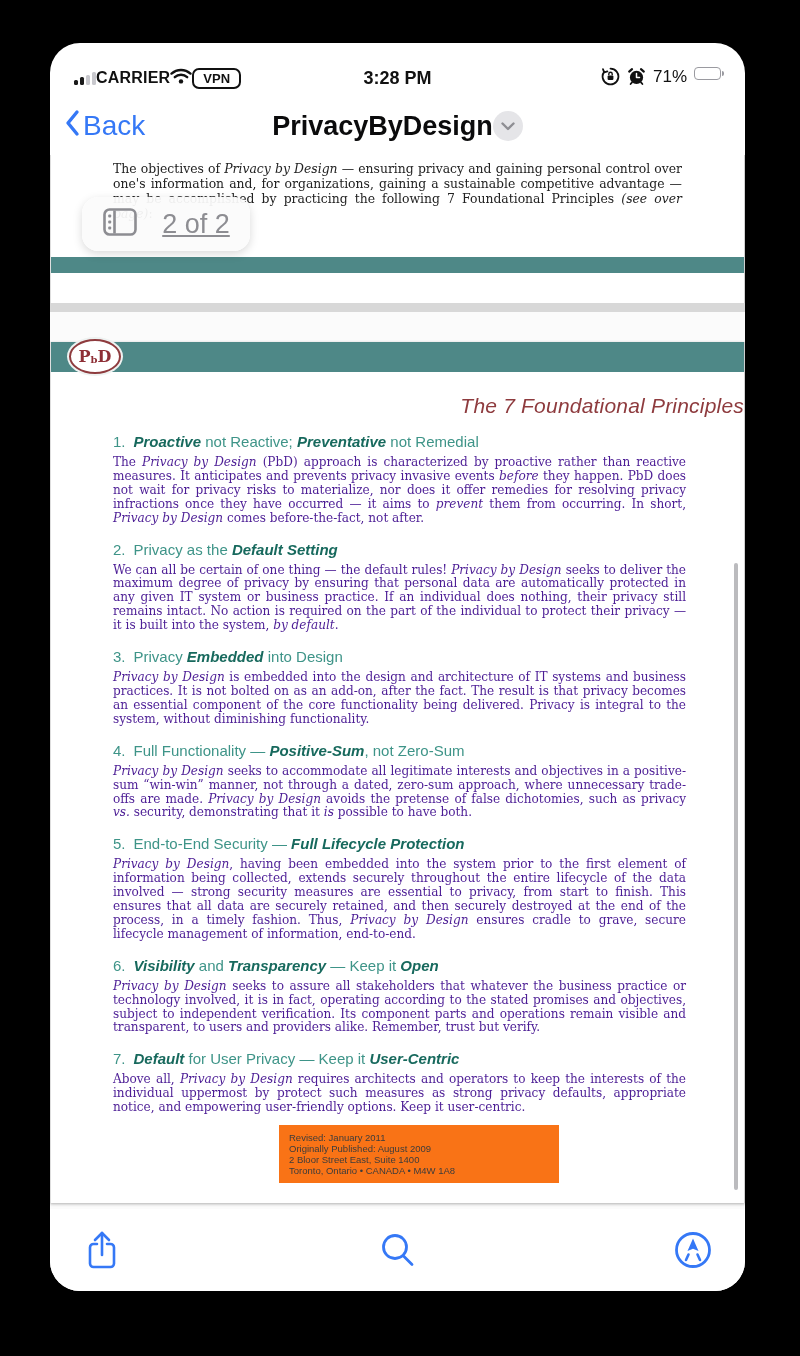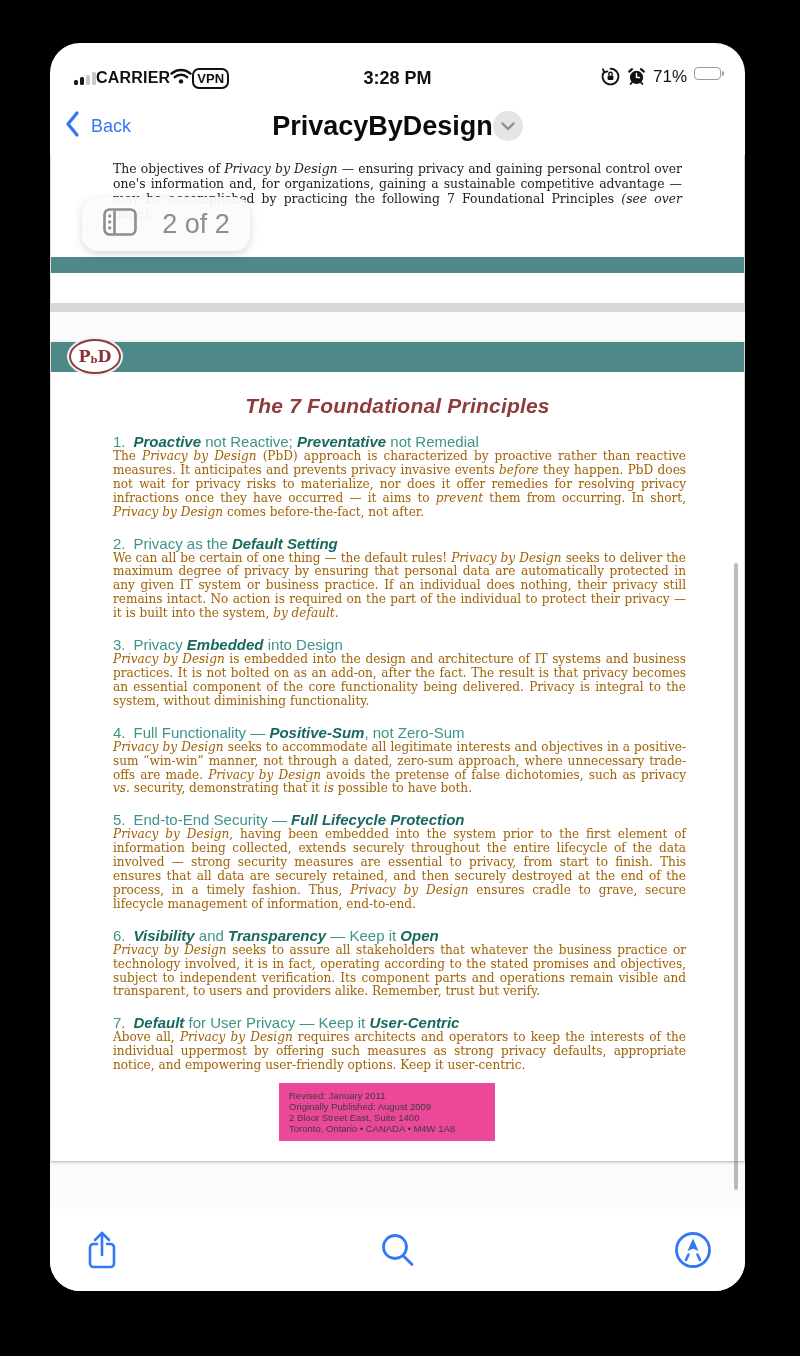--- a/index.html
+++ b/index.html
@@ -12,33 +12,33 @@
   
   .status-bar { height:54px; padding:16px 24px 0 24px; display:flex; align-items:center; position:relative; }
   .sb-left { display:flex; align-items:center; }
   .signal { display:flex; align-items:flex-end; gap:2px; height:13px; }
   .signal i { display:block; width:4px; border-radius:1.5px; }
   .signal i:nth-child(1){ height:5px;  background:#1a1a1a; }
   .signal i:nth-child(2){ height:8px;  background:#1a1a1a; }
   .signal i:nth-child(3){ height:10px; background:#c8c8cd; }
   .signal i:nth-child(4){ height:13px; background:#c8c8cd; }
   .carrier { font-size:16px; font-weight:700; color:#111; letter-spacing:.2px; }
-  .vpn { border:2px solid #111; border-radius:7px; padding:0 3px; font-size:13px; font-weight:700; color:#111; line-height:17px; }
+  .vpn { border:2px solid #111; border-radius:7px; padding:0 9px; font-size:13px; font-weight:700; color:#111; line-height:17px; }
   .sb-time { position:absolute; left:0; right:0; text-align:center; font-size:18px; font-weight:700; color:#111; }
   .sb-right { margin-left:auto; display:flex; gap:7px; }
   .pct { font-size:17px; color:#111; }
   .battery { position:relative; width:27px; height:13px; border:1px solid #9a9aa0; border-radius:4px; padding:1.5px; }
   .battery .fill { height:100%; background:#111; border-radius:2px; }
   .battery:after { content:""; position:absolute; right:-4px; top:3.5px; width:2.5px; height:5px;
                    background:#9a9aa0; border-radius:0 2px 2px 0; }
 
   
   .nav-bar { height:58px; display:flex; align-items:center; justify-content:center; position:relative; }
-  .back-btn { position:absolute; left:14px; display:flex; align-items:center; gap:11px; color:#3578f6;
-              font-size:18px; cursor:pointer; }
+  .back-btn { position:absolute; left:14px; display:flex; align-items:center; gap:3px; color:#3578f6;
+              font-size:28px; cursor:pointer; }
   .nav-title-wrap { display:flex; align-items:center; }
   .nav-title { font-size:27px; font-weight:700; color:#0b0b0c; }
   .dd-circle { width:30px; height:30px; border-radius:50%; background:#e5e5e8; display:flex;
                align-items:center; justify-content:center; }
 
   
   .content { position:absolute; top:112px; bottom:82px; left:0; right:0; background:#fbfbfb; overflow:hidden; }
   .page { background:#fff; border-left:1px solid #dedede; border-right:1px solid #cfcfcf; }
   .page1 { padding:6px 0 30px 0; box-shadow:0 1px 2px rgba(0,0,0,.25); }
   .prev-par { margin:0 62px; font-family:"DejaVu Serif", serif; font-size:12.4px; line-height:15px;
@@ -47,40 +47,40 @@
   .page1 .teal-bar { margin-top:36px; }
   .page-gap { height:9px; background:#d8d8d8; }
   .page2 { position:relative; padding-bottom:20px; box-shadow:0 1px 3px rgba(0,0,0,.3); }
   .p2-header { margin-top:30px; height:30px; background:#4e8887; position:relative; }
   .logo-oval { position:absolute; left:18px; top:-3px; width:52px; height:35px; background:#fff;
                border:2px solid #8e3b3e; border-radius:50%; box-shadow:0 0 0 2px #eef2f1;
                display:flex; align-items:center; justify-content:center;
                font-family:"DejaVu Serif", serif; font-weight:700; color:#8e2f36; }
   .logo-oval .big { font-size:16px; }
   .logo-oval .small { font-size:10px; position:relative; top:3px; }
-  .doc-title { margin-top:22px; text-align:center; color:#8e3b3e; font-size:21px; font-weight:700;
+  .doc-title { margin-top:22px; text-align:right; color:#8e3b3e; font-size:21px; font-weight:400;
                font-style:italic; letter-spacing:.2px; }
   .principles { margin:4px 58px 0 62px; }
   .principle .p-heading { margin-top:15px; font-size:15px; color:#3e9488; }
   .p-num { color:#3e9488; margin-right:8px; }
   .p-heading .seg-r { color:#3e9488; }
   .p-heading .seg-bi { color:#17695d; font-weight:700; font-style:italic;margin-top:20px; }
-  .principle .p-body { font-family:"DejaVu Serif", serif; font-size:12.1px;
-                       line-height:13.9px; color:#a16207; text-align:justify; }
+  .principle .p-body { margin-top:6px; font-family:"DejaVu Serif", serif; font-size:12.1px;
+                       line-height:13.9px; color:#4c1d95; text-align:justify; }
   .p-body .seg-i, .prev-par .seg-i { font-style:italic; }
-  .publisher-box { margin:10px 0 0 228px; width:216px; background:#ec4899; padding:7px 10px;
+  .publisher-box { margin:10px 0 0 228px; width:280px; background:#f97316; padding:7px 10px;
                    font-size:9.5px; line-height:11px; color:#3c3c3c; }
   .pub-line.pub-bold { font-weight:700; color:#222; }
   .pub-line.pub-gap { margin-top:6px; }
 
   
   .page-badge { position:absolute; left:32px; top:154px; width:168px; height:54px;
                 background:rgba(251,251,251,.94); border-radius:16px; display:flex; align-items:center;
                 justify-content:center; gap:24px; color:#8d8d92;
-                box-shadow:0 3px 10px rgba(0,0,0,.15); }
+                box-shadow:0 3px 10px rgba(0,0,0,.15);text-decoration:underline; }
   .page-badge .label { font-size:27px; }
 
   
   .scroll-thumb { position:absolute; right:7px; top:520px; width:4px; height:627px;
                   background:rgba(120,120,125,.5); border-radius:2px; }
 
   
   .toolbar { position:absolute; left:0; right:0; bottom:0; height:82px; background:#fff;
              display:flex; align-items:center; justify-content:space-between; padding:0 28px; }
   .tb-btn { width:48px; height:48px; display:flex; align-items:center; justify-content:center; cursor:pointer; }
@@ -186,21 +186,21 @@
             <div class="principle">
               <div class="p-heading"><span class="p-num">5.</span><span class="seg-r">End-to-End Security — </span><span class="seg-bi">Full Lifecycle Protection</span></div>
               <p class="p-body"><span class="seg-i">Privacy by Design</span><span class="seg-r">, having been embedded into the system prior to the first element of information being collected, extends securely throughout the entire lifecycle of the data involved — strong security measures are essential to privacy, from start to finish. This ensures that all data are securely retained, and then securely destroyed at the end of the process, in a timely fashion. Thus, </span><span class="seg-i">Privacy by Design</span><span class="seg-r"> ensures cradle to grave, secure lifecycle management of information, end-to-end.</span></p>
             </div>
             <div class="principle">
               <div class="p-heading"><span class="p-num">6.</span><span class="seg-bi">Visibility</span><span class="seg-r"> and </span><span class="seg-bi">Transparency</span><span class="seg-r"> — Keep it </span><span class="seg-bi">Open</span></div>
               <p class="p-body"><span class="seg-i">Privacy by Design</span><span class="seg-r"> seeks to assure all stakeholders that whatever the business practice or technology involved, it is in fact, operating according to the stated promises and objectives, subject to independent verification.  Its component parts and operations remain visible and transparent, to users and providers alike. Remember, trust but verify.</span></p>
             </div>
             <div class="principle">
               <div class="p-heading"><span class="p-num">7.</span><span class="seg-bi">Default</span><span class="seg-r"> for User Privacy — Keep it </span><span class="seg-bi">User-Centric</span></div>
-              <p class="p-body"><span class="seg-r">Above all, </span><span class="seg-i">Privacy by Design</span><span class="seg-r"> requires architects and operators to keep the interests of the individual uppermost by offering such measures as strong privacy defaults, appropriate notice, and empowering user-friendly options. Keep it user-centric.</span></p>
+              <p class="p-body"><span class="seg-r">Above all, </span><span class="seg-i">Privacy by Design</span><span class="seg-r"> requires architects and operators to keep the interests of the individual uppermost by protect such measures as strong privacy defaults, appropriate notice, and empowering user-friendly options. Keep it user-centric.</span></p>
             </div>
           </div>
         <div class="publisher-box">
             <div class="pub-line">Revised: January 2011</div>
             <div class="pub-line">Originally Published: August 2009</div>
             <div class="pub-line">2 Bloor Street East, Suite 1400</div>
             <div class="pub-line">Toronto, Ontario • CANADA • M4W 1A8</div>
           </div>
 
       </div>

